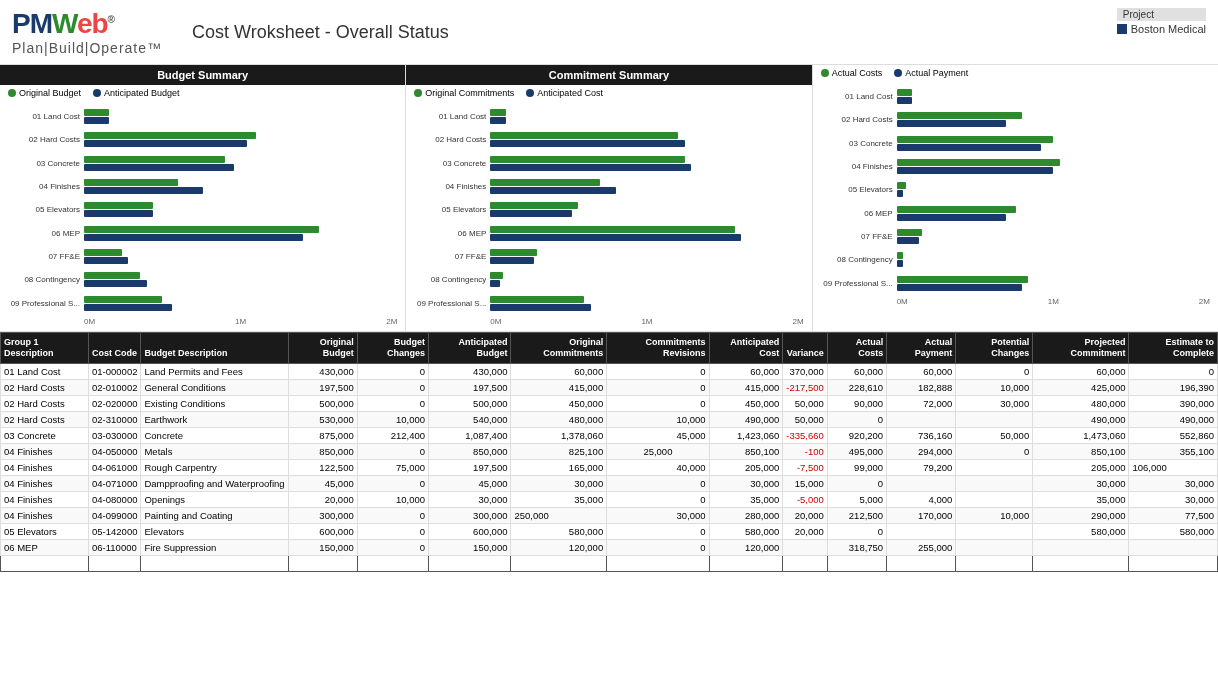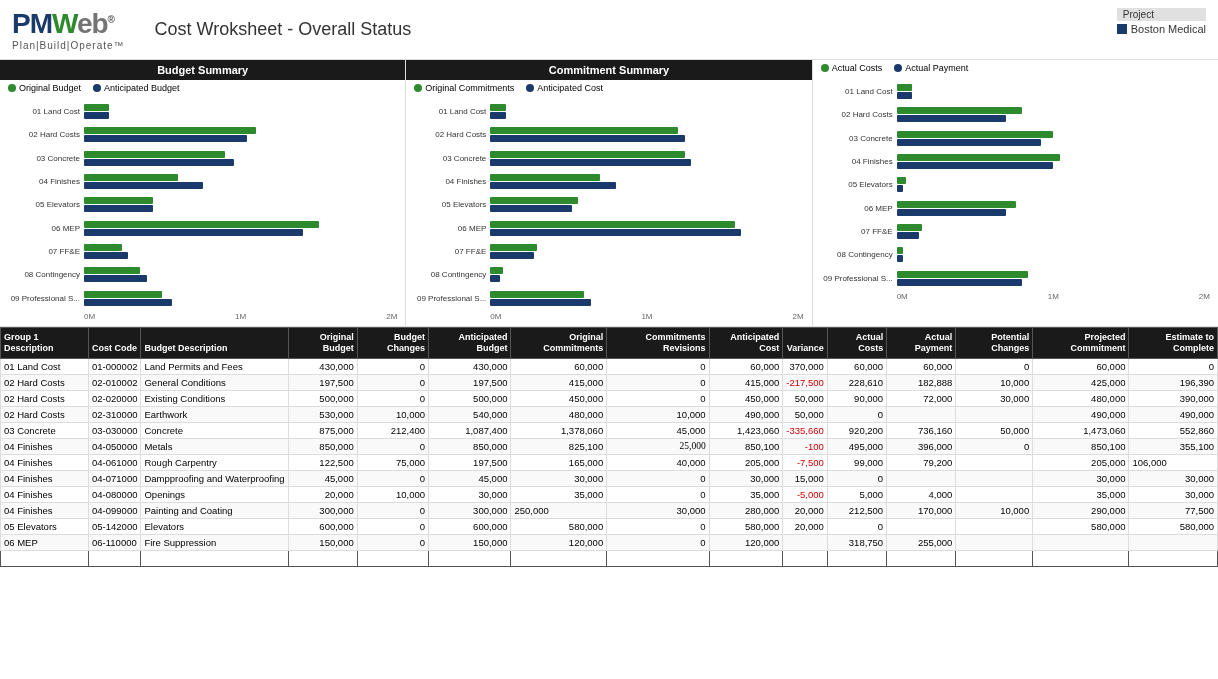--- a/index.html
+++ b/index.html
@@ -3,21 +3,21 @@
   <meta charset="utf-8">
   <style>
     * { box-sizing: border-box; margin: 0; padding: 0; }
     body { font-family: Arial, sans-serif; font-size: 11px; background: #fff; width: 1218px; }
 
     
     .header { display: flex; align-items: center; padding: 8px 12px; border-bottom: 1px solid #ddd; position: relative; }
     .logo { display: flex; flex-direction: column; margin-right: 30px; }
     .logo-main { font-size: 28px; font-weight: bold; color: #1a3a6b; letter-spacing: -1px; }
     .logo-main span { color: #2d8a2d; }
-    .logo-sub { font-size: 10px; color: #555; letter-spacing: 1px; }
+    .logo-sub { font-size: 14px; color: #555; letter-spacing: 1px; }
     .page-title { font-size: 18px; color: #333; font-weight: normal; }
     .project-info { position: absolute; right: 12px; top: 8px; text-align: left; }
     .project-label { font-size: 10px; color: #333; background: #e0e0e0; padding: 1px 6px; display: block; margin-bottom: 2px; }
     .project-name { font-size: 11px; color: #333; display: flex; align-items: center; gap: 4px; }
     .project-square { width: 10px; height: 10px; background: #1a3a6b; display: inline-block; }
 
     
     .charts-section { display: flex; border-bottom: 1px solid #ddd; }
     .chart-panel { flex: 1; border-right: 1px solid #ddd; }
     .chart-panel:last-child { border-right: none; }
@@ -42,21 +42,21 @@
     .data-table td { padding: 2px 3px; border: 1px solid #ddd; white-space: nowrap; }
     .data-table tr:nth-child(even) td { background: #f9f9f9; }
     .data-table tr:nth-child(odd) td { background: #fff; }
     .data-table .total-row td { background: #1a1a1a; color: #fff; font-weight: bold; border: 1px solid #555; }
   </style>
 </head>
 <body>
 
 <div class="header">
   <div class="logo">
-    <div class="logo-main">PM<span>W</span><span style="color:#737373">eb</span><sup style="font-size:10px; color:#555;">®</sup></div>
+    <div class="logo-main">PM<span>W</span><span style="color:#ef4444">eb</span><sup style="font-size:10px; color:#555;">®</sup></div>
     <div class="logo-sub">Plan|Build|Operate™</div>
   </div>
   <div class="page-title">Cost Wroksheet - Overall Status</div>
   <div class="project-info">
     <span class="project-label">Project</span>
     <span class="project-name">
       <span class="project-square"></span>
       <span>Boston Medical</span>
     </span>
   </div>
@@ -427,25 +427,25 @@
           <td style="text-align: right;">552,860</td>
         </tr>
         <tr>
           <td>04 Finishes</td>
           <td>04-050000</td>
           <td>Metals</td>
           <td style="text-align: right;">850,000</td>
           <td style="text-align: right;">0</td>
           <td style="text-align: right;">850,000</td>
           <td style="text-align: right;">825,100</td>
-          <td style="text-align: right; font-family: Liberation Serif, serif;">25,000</td>
+          <td style="text-align: center;">25,000</td>
           <td style="text-align: right;">850,100</td>
           <td style="text-align: right; color: rgb(204, 0, 0);">-100</td>
           <td style="text-align: right;">495,000</td>
-          <td style="text-align: right;">396,000</td>
+          <td style="text-align: right;">294,000</td>
           <td style="text-align: right;">0</td>
           <td style="text-align: right;">850,100</td>
           <td style="text-align: right;">355,100</td>
         </tr>
         <tr>
           <td>04 Finishes</td>
           <td>04-061000</td>
           <td>Rough Carpentry</td>
           <td style="text-align: right;">122,500</td>
           <td style="text-align: right; margin-left: 48px;">75,000</td>

